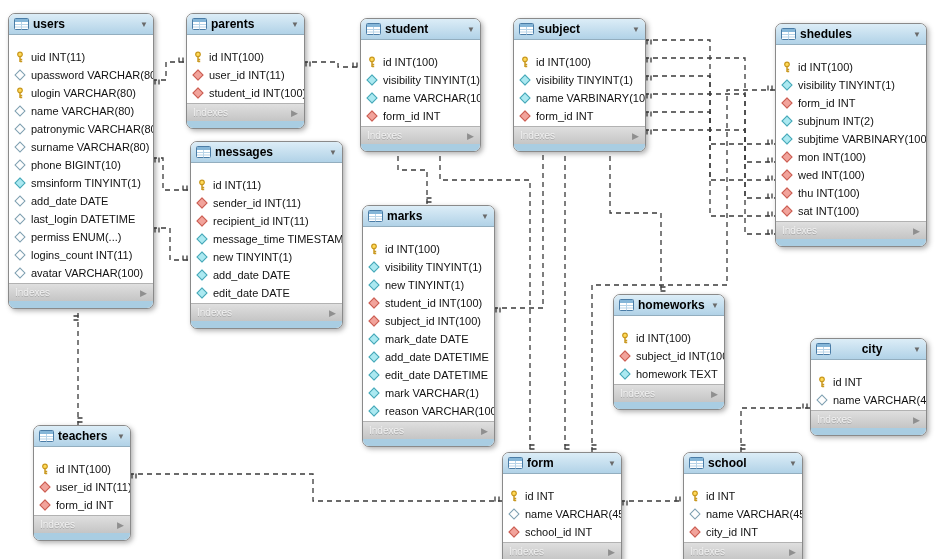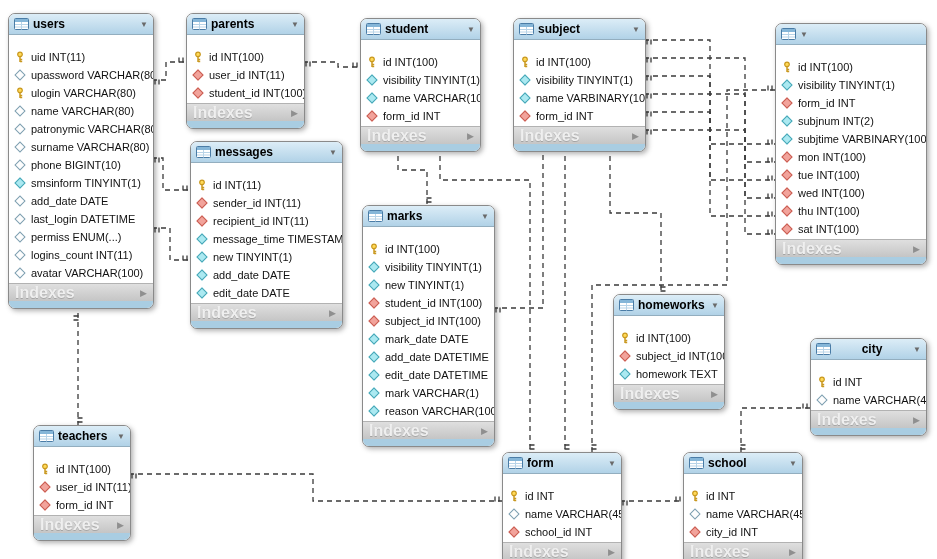--- a/index.html
+++ b/index.html
@@ -20,21 +20,21 @@
        color:#111;white-space:nowrap;}
   .ic{width:14px;height:12px;display:inline-flex;align-items:center;justify-content:center;
       margin-right:4px;flex:none;}
   .ic.diamond-open::before,.ic.diamond-cyan::before,.ic.diamond-red::before{
       content:"";display:block;width:6px;height:6px;transform:rotate(45deg);}
   .ic.diamond-open::before{background:#fdfdfd;border:1px solid #7d9fb0;}
   .ic.diamond-cyan::before{background:#abe9f1;border:1px solid #45a6b6;}
   .ic.diamond-red::before{background:#f2a39b;border:1px solid #c95c51;}
   .foot{height:17px;display:flex;align-items:center;padding:0 6px;
         background:linear-gradient(#dfdfdf,#c5c5c5);border-top:1px solid #b2b2b2;}
-  .flabel{font-size:16px;font-weight:bold;color:#efefef;text-shadow:0 1px 0 rgba(0,0,0,.18);}
+  .flabel{font-size:10px;font-weight:normal;color:#efefef;text-shadow:0 1px 0 rgba(0,0,0,.18);}
   .farrow{margin-left:auto;color:#8f8f8f;font-size:9px;}
   .strip{height:7px;background:#a9cde2;}
 </style>
 </head>
 <body>
 
 <div id="canvas">
   <svg id="wires" width="937" height="559" viewBox="0 0 937 559">
     <defs>
       <marker id="tick" viewBox="0 0 12 12" refX="10" refY="6" markerWidth="12" markerHeight="12" orient="auto-start-reverse" markerUnits="userSpaceOnUse">
@@ -267,20 +267,21 @@
   </div>
     <div class="tbl" style="left: 775px; top: 23px; width: 150px;">
     <div class="hdr">
       <svg class="tbl-icon" width="15" height="12" viewBox="0 0 15 12">
         <rect x="0.5" y="0.5" width="14" height="11" rx="1" fill="#ffffff" stroke="#4a7ca6"></rect>
         <rect x="1" y="1" width="13" height="3" fill="#85b6d8"></rect>
         <line x1="1" y1="6.5" x2="14" y2="6.5" stroke="#b8d4e8"></line>
         <line x1="1" y1="9" x2="14" y2="9" stroke="#b8d4e8"></line>
         <line x1="7.5" y1="4" x2="7.5" y2="11.5" stroke="#b8d4e8"></line>
       </svg>
+      <span class="title">shedules</span>
       <span class="tri">▼</span>
     </div>
     <div class="rows">
         <div class="row">
           <span class="ic key">
             <svg width="12" height="12" viewBox="0 0 12 12">
               <circle cx="6" cy="3.4" r="2.3" fill="#ffd957" stroke="#c9981f" stroke-width="1.2"></circle>
               <path d="M6,5.5 L6,11 M6,8.5 L8.2,8.5 M6,10.6 L8.2,10.6" stroke="#c9981f" stroke-width="1.5" fill="none"></path>
             </svg>
           </span>
@@ -298,24 +299,20 @@
           <span class="ic diamond-cyan"></span>
           <span>subjnum INT(2)</span>
         </div>
         <div class="row">
           <span class="ic diamond-cyan"></span>
           <span>subjtime VARBINARY(100)</span>
         </div>
         <div class="row">
           <span class="ic diamond-red"></span>
           <span>mon INT(100)</span>
-        </div>
-        <div class="row">
-          <span class="ic diamond-red"></span>
-          <span>tue INT(100)</span>
         </div>
         <div class="row">
           <span class="ic diamond-red"></span>
           <span>wed INT(100)</span>
         </div>
         <div class="row">
           <span class="ic diamond-red"></span>
           <span>thu INT(100)</span>
         </div>
         <div class="row">

